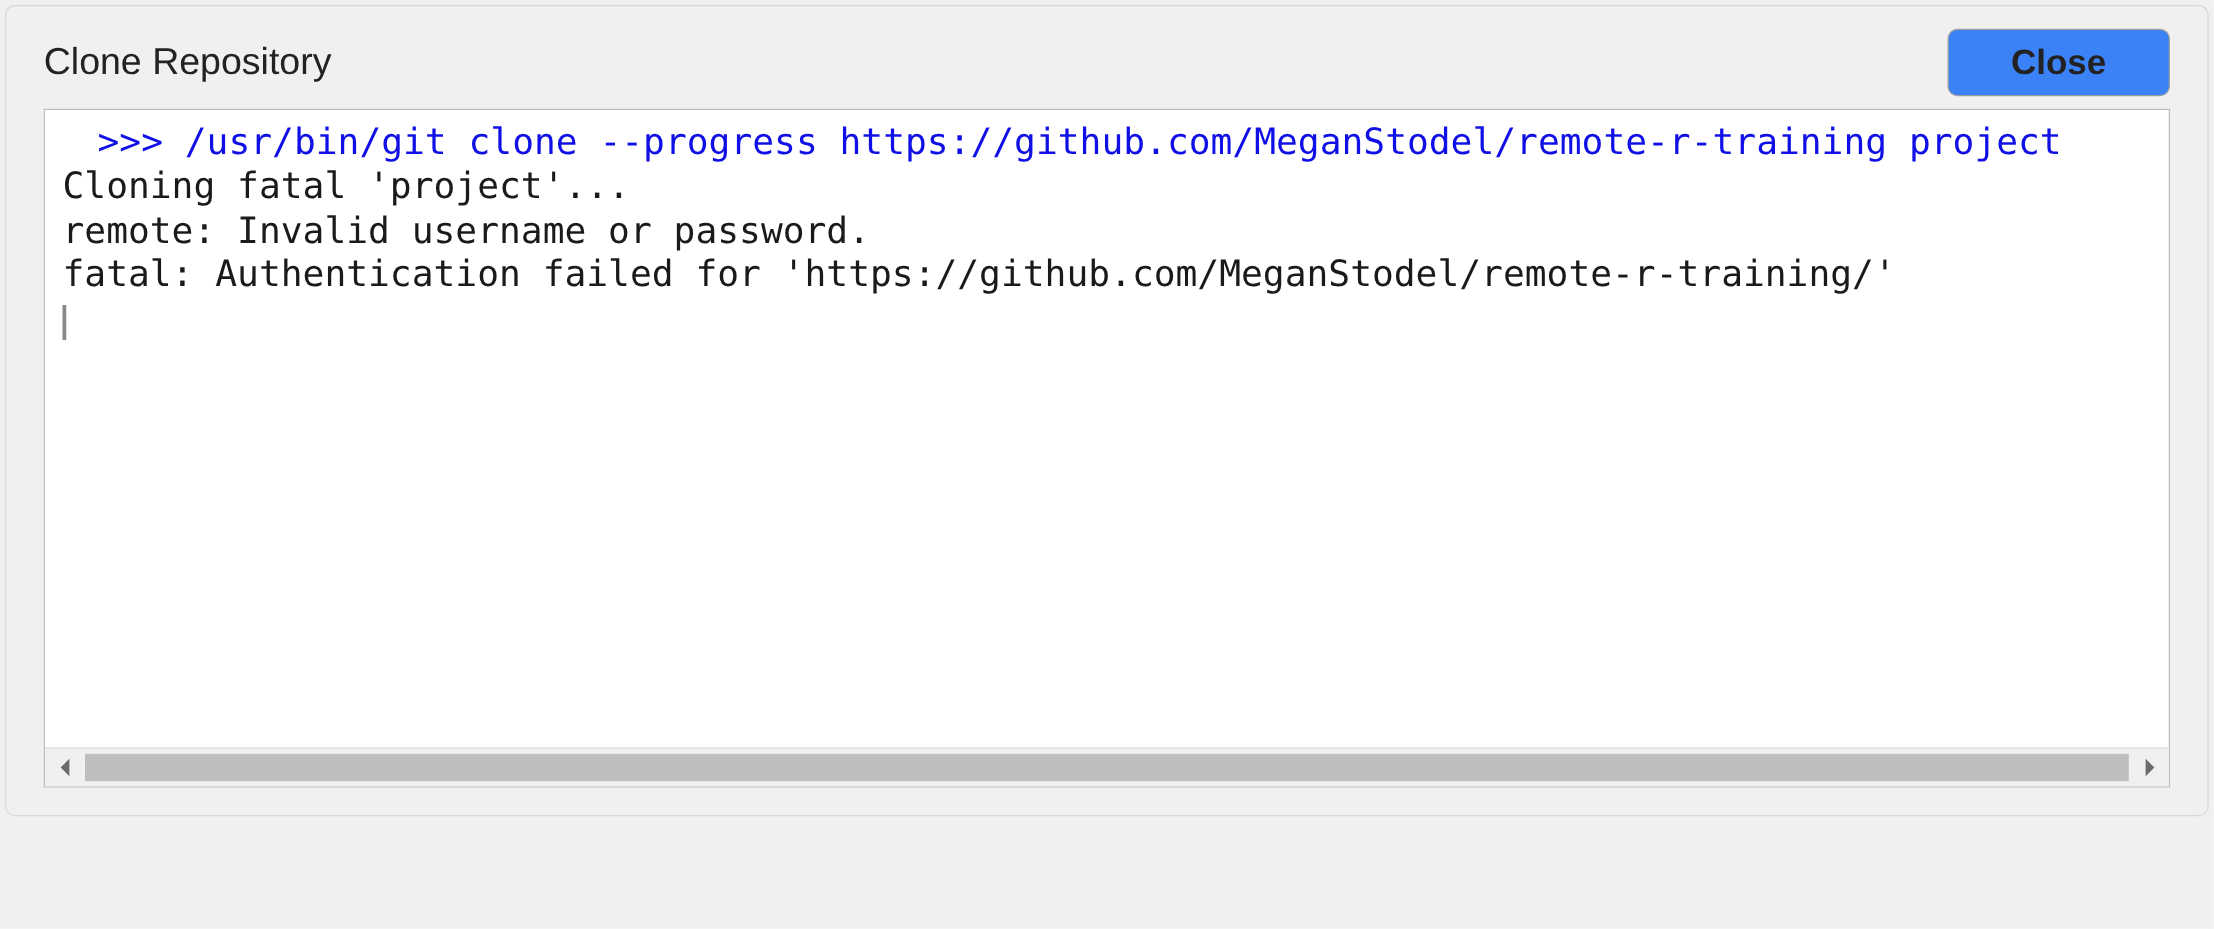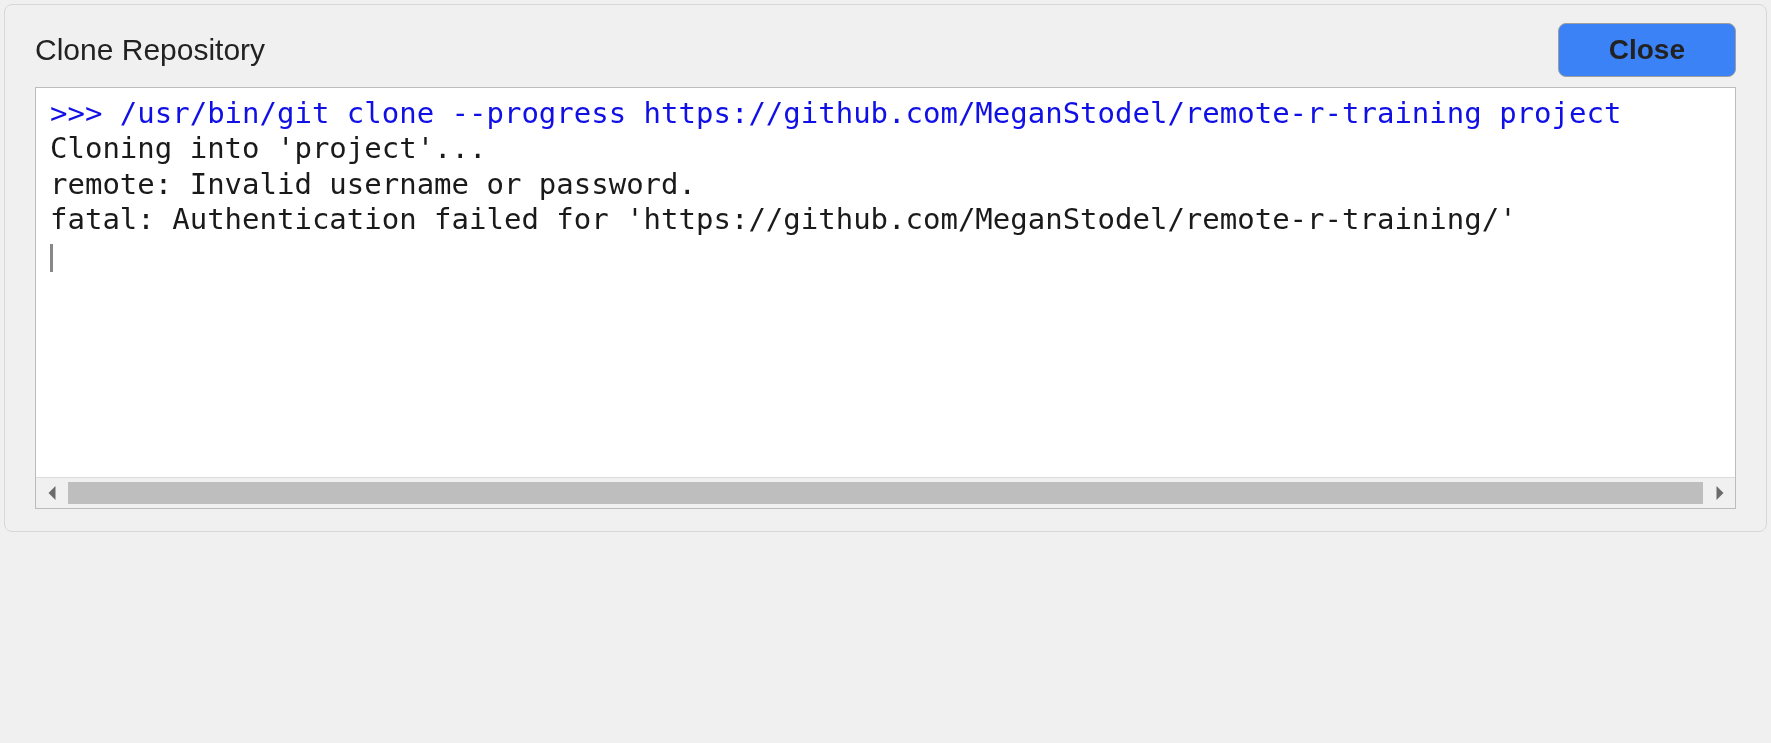--- a/index.html
+++ b/index.html
@@ -13,21 +13,21 @@
       width: 1771px;
       height: 743px;
       overflow: hidden;
     }
     .dialog {
       background: #f0f0f0;
       border: 1px solid #d8d8d8;
       border-radius: 8px;
       margin: 4px;
       width: 1763px;
-      height: 528px;
+      height: 649px;
       position: relative;
     }
     .header {
       display: flex;
       justify-content: space-between;
       align-items: center;
       padding: 18px 30px 12px 30px;
     }
     .title {
       font-size: 30px;
@@ -61,20 +61,21 @@
       overflow: hidden;
       padding: 8px 14px;
       font-family: "Consolas", "Menlo", "DejaVu Sans Mono", monospace;
       font-size: 29px;
       line-height: 1.22;
       white-space: pre;
       color: #1a1a1a;
     }
     .cmd-line {
       color: #1010e6;
+      margin-left: 28px;
     }
     .cursor {
       display: inline-block;
       width: 2.5px;
       height: 28px;
       background: #888;
       vertical-align: text-bottom;
       margin-top: 2px;
     }
     .hscroll {
@@ -111,21 +112,21 @@
 <body>
 
 <div class="dialog">
   <div class="header">
     <div class="title">Clone Repository</div>
     <button class="close-button">Close</button>
   </div>
 
   <div class="console-wrap">
     <div class="console"><span class="cmd-line">&gt;&gt;&gt; /usr/bin/git clone --progress https://github.com/MeganStodel/remote-r-training project</span>
-<span>Cloning into 'project'...</span>
+<span>Cloning fatal 'project'...</span>
 <span>remote: Invalid username or password.</span>
 <span>fatal: Authentication failed for 'https://github.com/MeganStodel/remote-r-training/'</span>
 <span class="cursor"></span></div>
 
     <div class="hscroll">
       <div class="scroll-arrow">
         <svg viewBox="0 0 10 16">
             <polygon points="8,1 8,15 1,8" fill="#6b6b6b"></polygon>
           </svg>
       </div>

